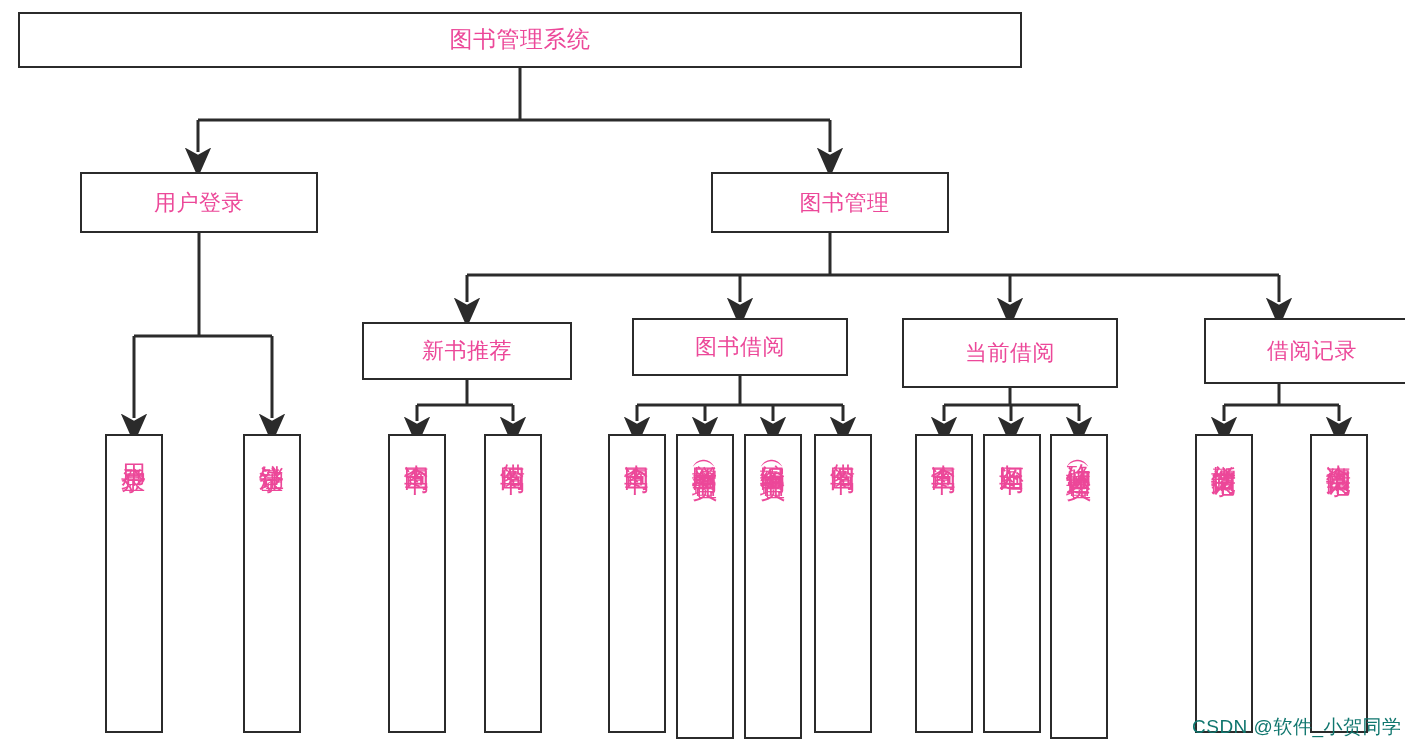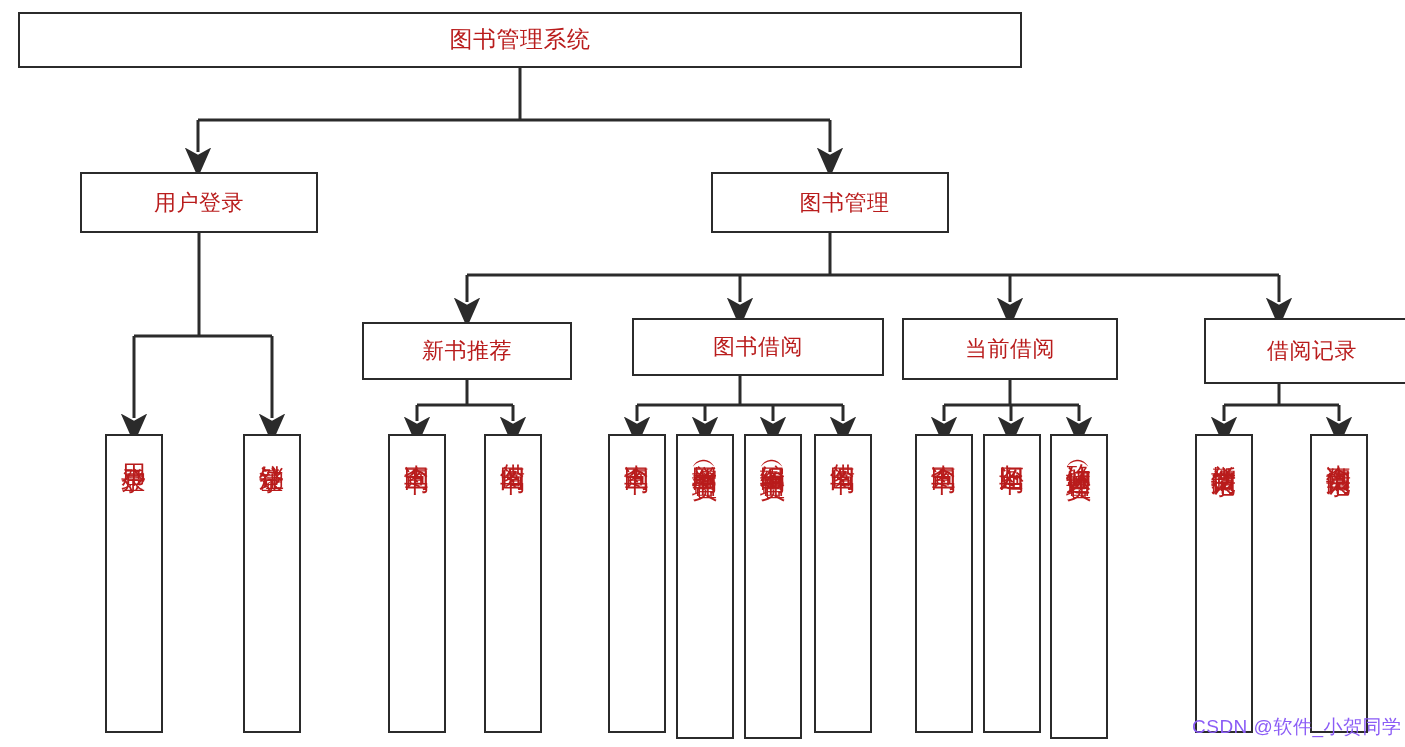--- a/index.html
+++ b/index.html
@@ -33,21 +33,21 @@
     display: flex;
     align-items: center;
     justify-content: center;
     color: #2e2e2e;
   }
   .node .label {
     display: block;
     text-align: center;
     line-height: 1.18;
     letter-spacing: 0.5px;
-    color: #b91c1c;
+    color: #ec4899;
   }
   .node.horizontal .label {
     writing-mode: horizontal-tb;
     font-size: 22px;
   }
   .node.root .label {
     font-size: 23px;
   }
   .node.vertical {
     align-items: flex-start;
@@ -58,21 +58,21 @@
     writing-mode: vertical-rl;
     text-orientation: upright;
     font-size: 25px;
     line-height: 1.12;
     letter-spacing: 2px;
     white-space: nowrap;
   }
   .watermark {
     position: absolute;
     font-size: 19px;
-    color: #8b5cf6;
+    color: #0f766e;
     white-space: nowrap;
     letter-spacing: 0.5px;
   }
 </style>
 </head>
 <body>
 
 <div id="diagram-root">
 
   <svg id="edges-layer" viewBox="0 0 1405 747" width="1405" height="747">
@@ -132,24 +132,24 @@
   <div class="node horizontal" style="left:80px; top:172px; width:238px; height:61px;">
     <span class="label">用户登录</span>
   </div>
   <div class="node horizontal" style="left:711px; top:172px; width:238px; height:61px;padding-left:29px;">
     <span class="label">图书管理</span>
   </div>
 
   <div class="node horizontal" style="left:362px; top:322px; width:210px; height:58px;">
     <span class="label">新书推荐</span>
   </div>
-  <div class="node horizontal" style="left:632px; top:318px; width:252px; height:58px;">
+  <div class="node horizontal" style="left:632px; top:318px; width:216px; height:58px;">
     <span class="label">图书借阅</span>
   </div>
-  <div class="node horizontal" style="left:902px; top:318px; width:216px; height:62px;">
+  <div class="node horizontal" style="left:902px; top:318px; width:216px; height:70px;">
     <span class="label">当前借阅</span>
   </div>
   <div class="node horizontal" style="left:1172px; top:318px; width:216px; height:66px;margin-left:32px;">
     <span class="label">借阅记录</span>
   </div>
 
   <div class="node vertical" style="left:105px; top:434px; width:58px; height:299px;">
     <span class="label">用户登录</span>
   </div>
   <div class="node vertical" style="left:243px; top:434px; width:58px; height:299px;">

